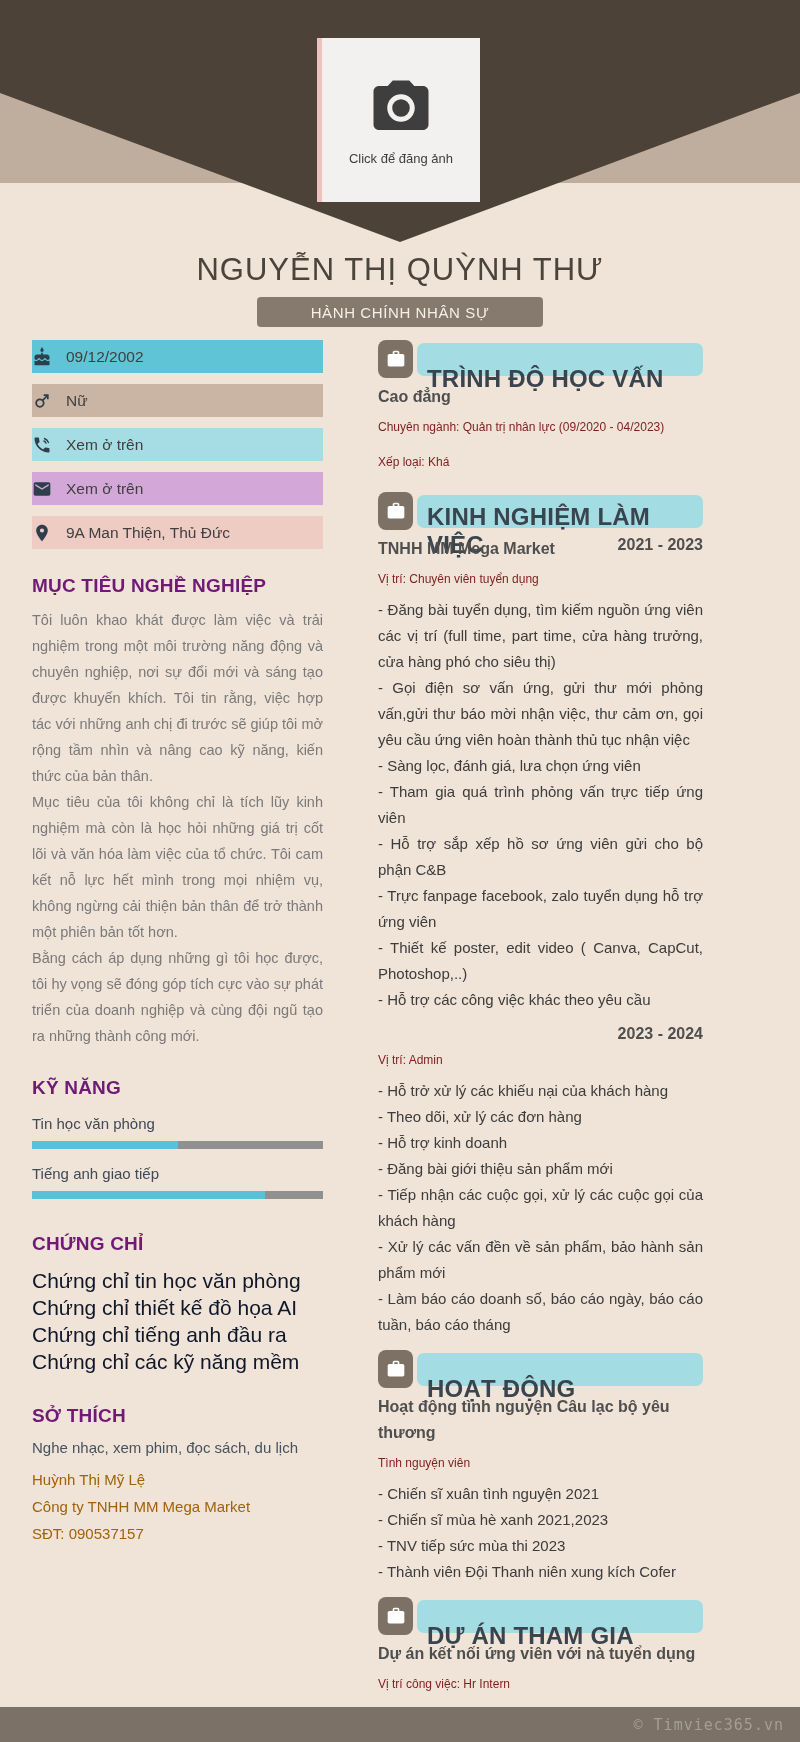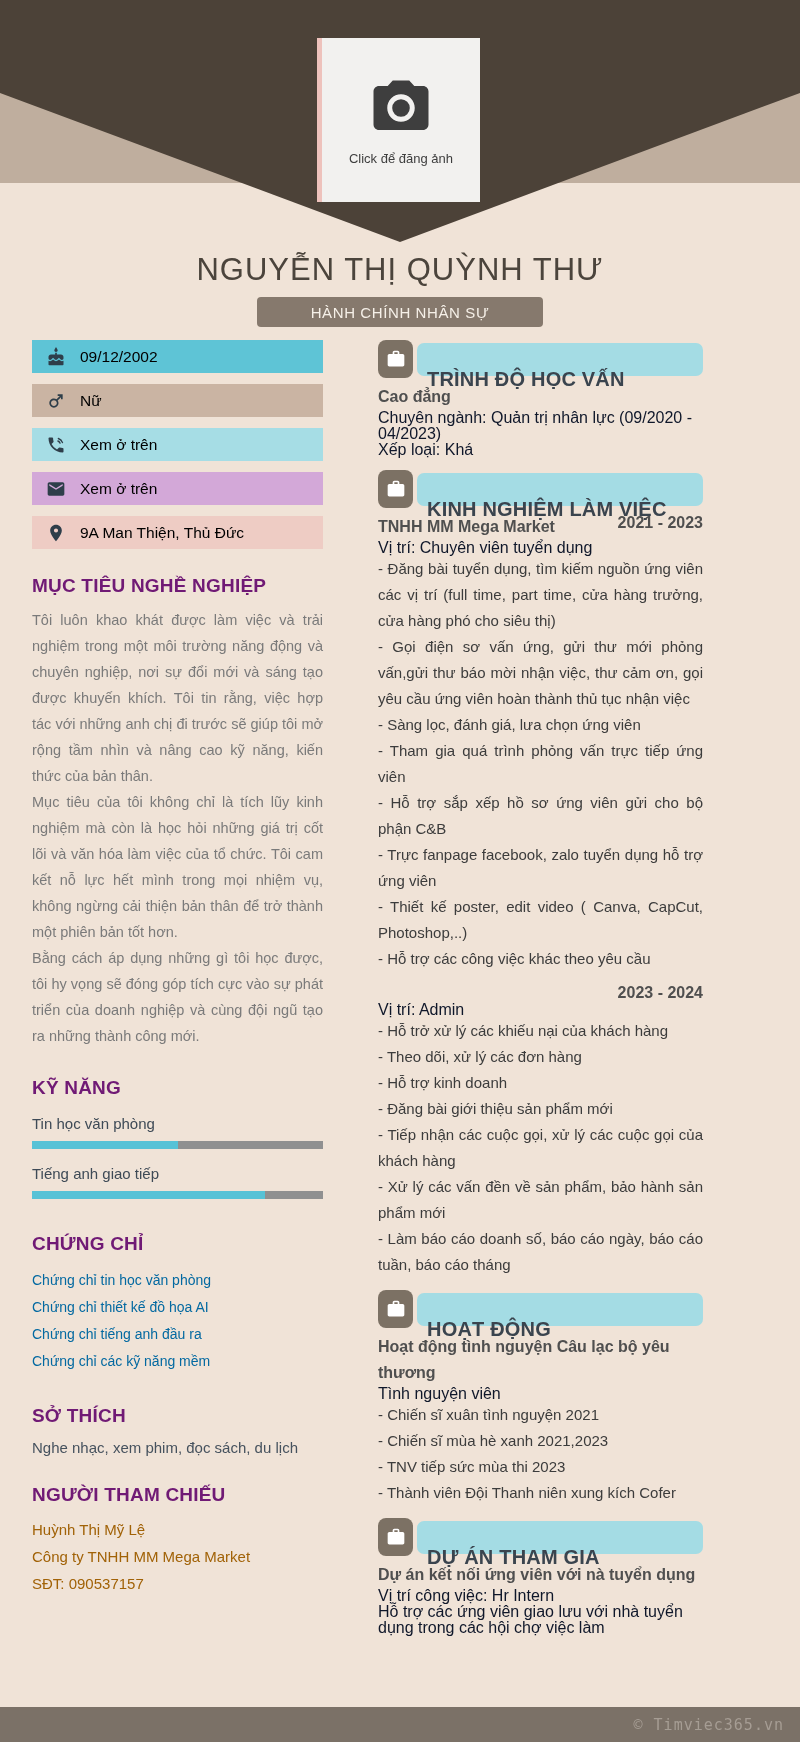--- a/index.html
+++ b/index.html
@@ -33,56 +33,56 @@
     color:#f6f0e8; font-size:15px; letter-spacing:.6px;
     display:flex; align-items:center; justify-content:center;
   }
   
   .columns{ display:flex; margin:13px 97px 0 32px; gap:55px; }
   .col-left{ flex:0 0 291px; }
   .col-right{ flex:1; min-width:0; }
   
   .contact-row{
     height:33px; margin-bottom:11px; display:flex; align-items:center;
-    padding-left:14px; color:#000000; font-size:15.5px;
+    color:#404040; font-size:15.5px;
   }
   .contact-row .cicon{ width:20px; height:20px; margin-right:14px; flex:0 0 20px; }
   .contact-row .cicon svg{ width:20px; height:20px; fill:#2e3e4a; display:block; }
   
   .lhead{ font-size:19px; font-weight:bold; color:#701a75; letter-spacing:.2px; }
   .objective-head{ margin-top:26px; }
   .objective-text{ margin-top:10px; font-size:14.5px; line-height:26px; color:#7a7a7a; text-align:justify; }
   .objective-text p{ margin:0; }
   .skills-head{ margin-top:28px; }
   .skill-label{ margin-top:16px; font-size:15px; color:#3e4a56; }
   .skill-track{ margin-top:9px; height:8px; background:#909090; }
   .skill-fill{ height:8px; background:#57c2d6; }
   .cert-head{ margin-top:34px; }
   .cert-list{ margin-top:12px; }
-  .cert-item{ font-size:14px; line-height:27px; color:#0369a1; }
+  .cert-item{ font-size:21px; line-height:27px; color:#0f172a; }
   .hobby-head{ margin-top:30px; }
   .hobby-text{ margin-top:12px; font-size:15px; color:#46525e; }
   .ref-head{ margin-top:28px; }
   .ref-lines{ margin-top:10px; }
   .ref-line{ font-size:15px; line-height:27px; color:#a16207; }
   
   .sec-header{ display:flex; height:38px; margin-bottom:6px; }
   .sec-icon{
     flex:0 0 35px; width:35px; height:38px; background:#7c7164; border-radius:8px;
     display:flex; align-items:center; justify-content:center; margin-right:4px;
   }
   .sec-icon svg{ width:20px; height:20px; fill:#ffffff; }
   .sec-bar{
     flex:1; align-self:center; height:33px; background:#a4dce4; border-radius:7px;
     display:flex; align-items:center; padding-left:10px;
   }
-  .sec-title{ font-size:20px; font-weight:bold; color:#3a444e; letter-spacing:.2px;margin-top:40px; }
+  .sec-title{ font-size:24px; font-weight:bold; color:#3a444e; letter-spacing:.2px;margin-top:40px; }
   .sec-block{ margin-bottom:12px; }
   .r-bold{ font-size:16px; font-weight:bold; color:#4f4f4f; line-height:26px; }
-  .r-gray{ font-size:16px; color:#0f172a; line-height:16px; }
+  .r-gray{ font-size:12px; color:#7f1d1d; line-height:35px; }
   .r-text{ font-size:15px; color:#3c3c3c; line-height:26px; text-align:justify; }
   .job-top{ display:flex; align-items:flex-start;gap:13px; }
   .job-period{ margin-left:auto; font-size:16px; font-weight:bold; color:#4f4f4f; }
   
   .footer{
     position:absolute; left:0; bottom:0; width:100%; height:35px; background:#7b7167;
     display:flex; align-items:center; justify-content:flex-end; padding-right:16px;
   }
   .footer-text{ font-family:"DejaVu Sans Mono",monospace; font-size:15px; color:#a69d94; letter-spacing:1px; }
 </style>
@@ -177,21 +177,20 @@
       <div class="cert-list">
         <div class="cert-item">Chứng chỉ tin học văn phòng</div>
         <div class="cert-item">Chứng chỉ thiết kế đồ họa AI</div>
         <div class="cert-item">Chứng chỉ tiếng anh đầu ra</div>
         <div class="cert-item">Chứng chỉ các kỹ năng mềm</div>
       </div>
 
       <h2 class="lhead hobby-head">SỞ THÍCH</h2>
       <div class="hobby-text">Nghe nhạc, xem phim, đọc sách, du lịch</div>
 
-      <h2 class="lhead ref-head">NGƯỜI THAM CHIẾU</h2>
       <div class="ref-lines">
         <div class="ref-line">Huỳnh Thị Mỹ Lệ</div>
         <div class="ref-line">Công ty TNHH MM Mega Market</div>
         <div class="ref-line">SĐT: 090537157</div>
       </div>
     </div>
 
     <div class="col-right">
 
       <div class="sec-header">

